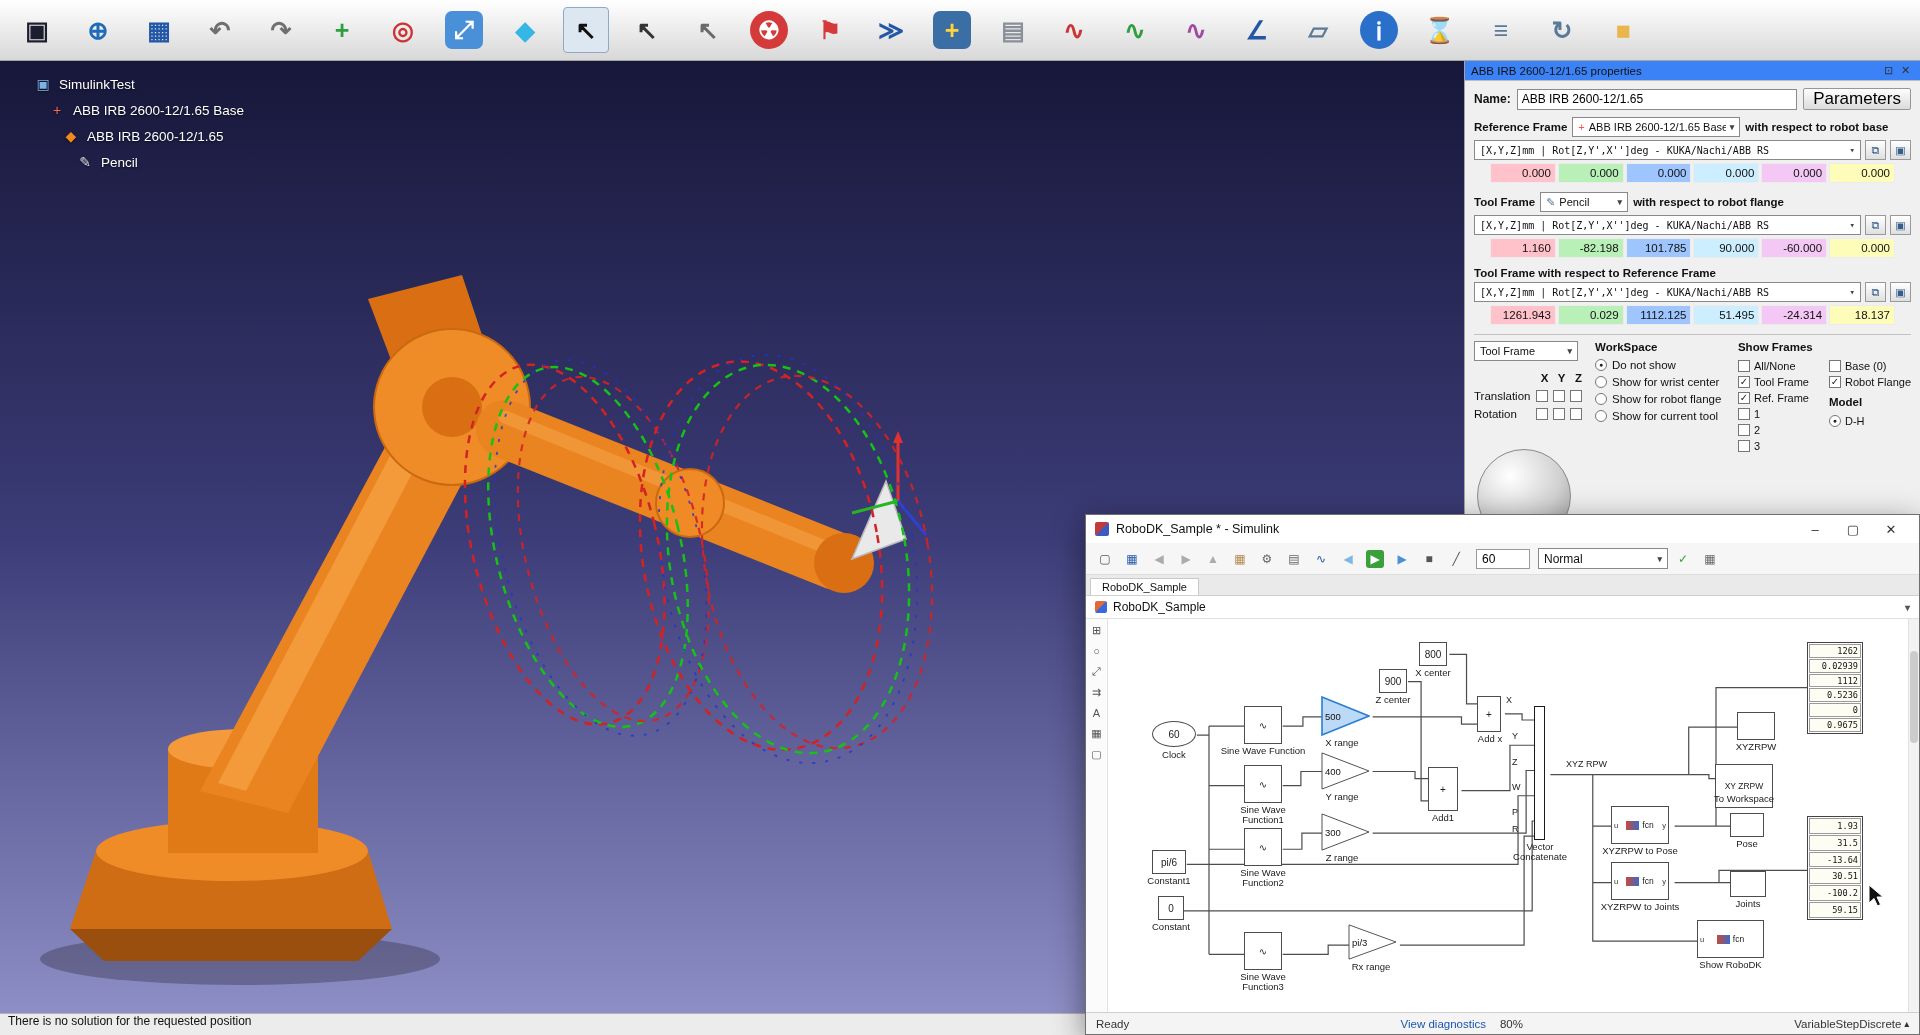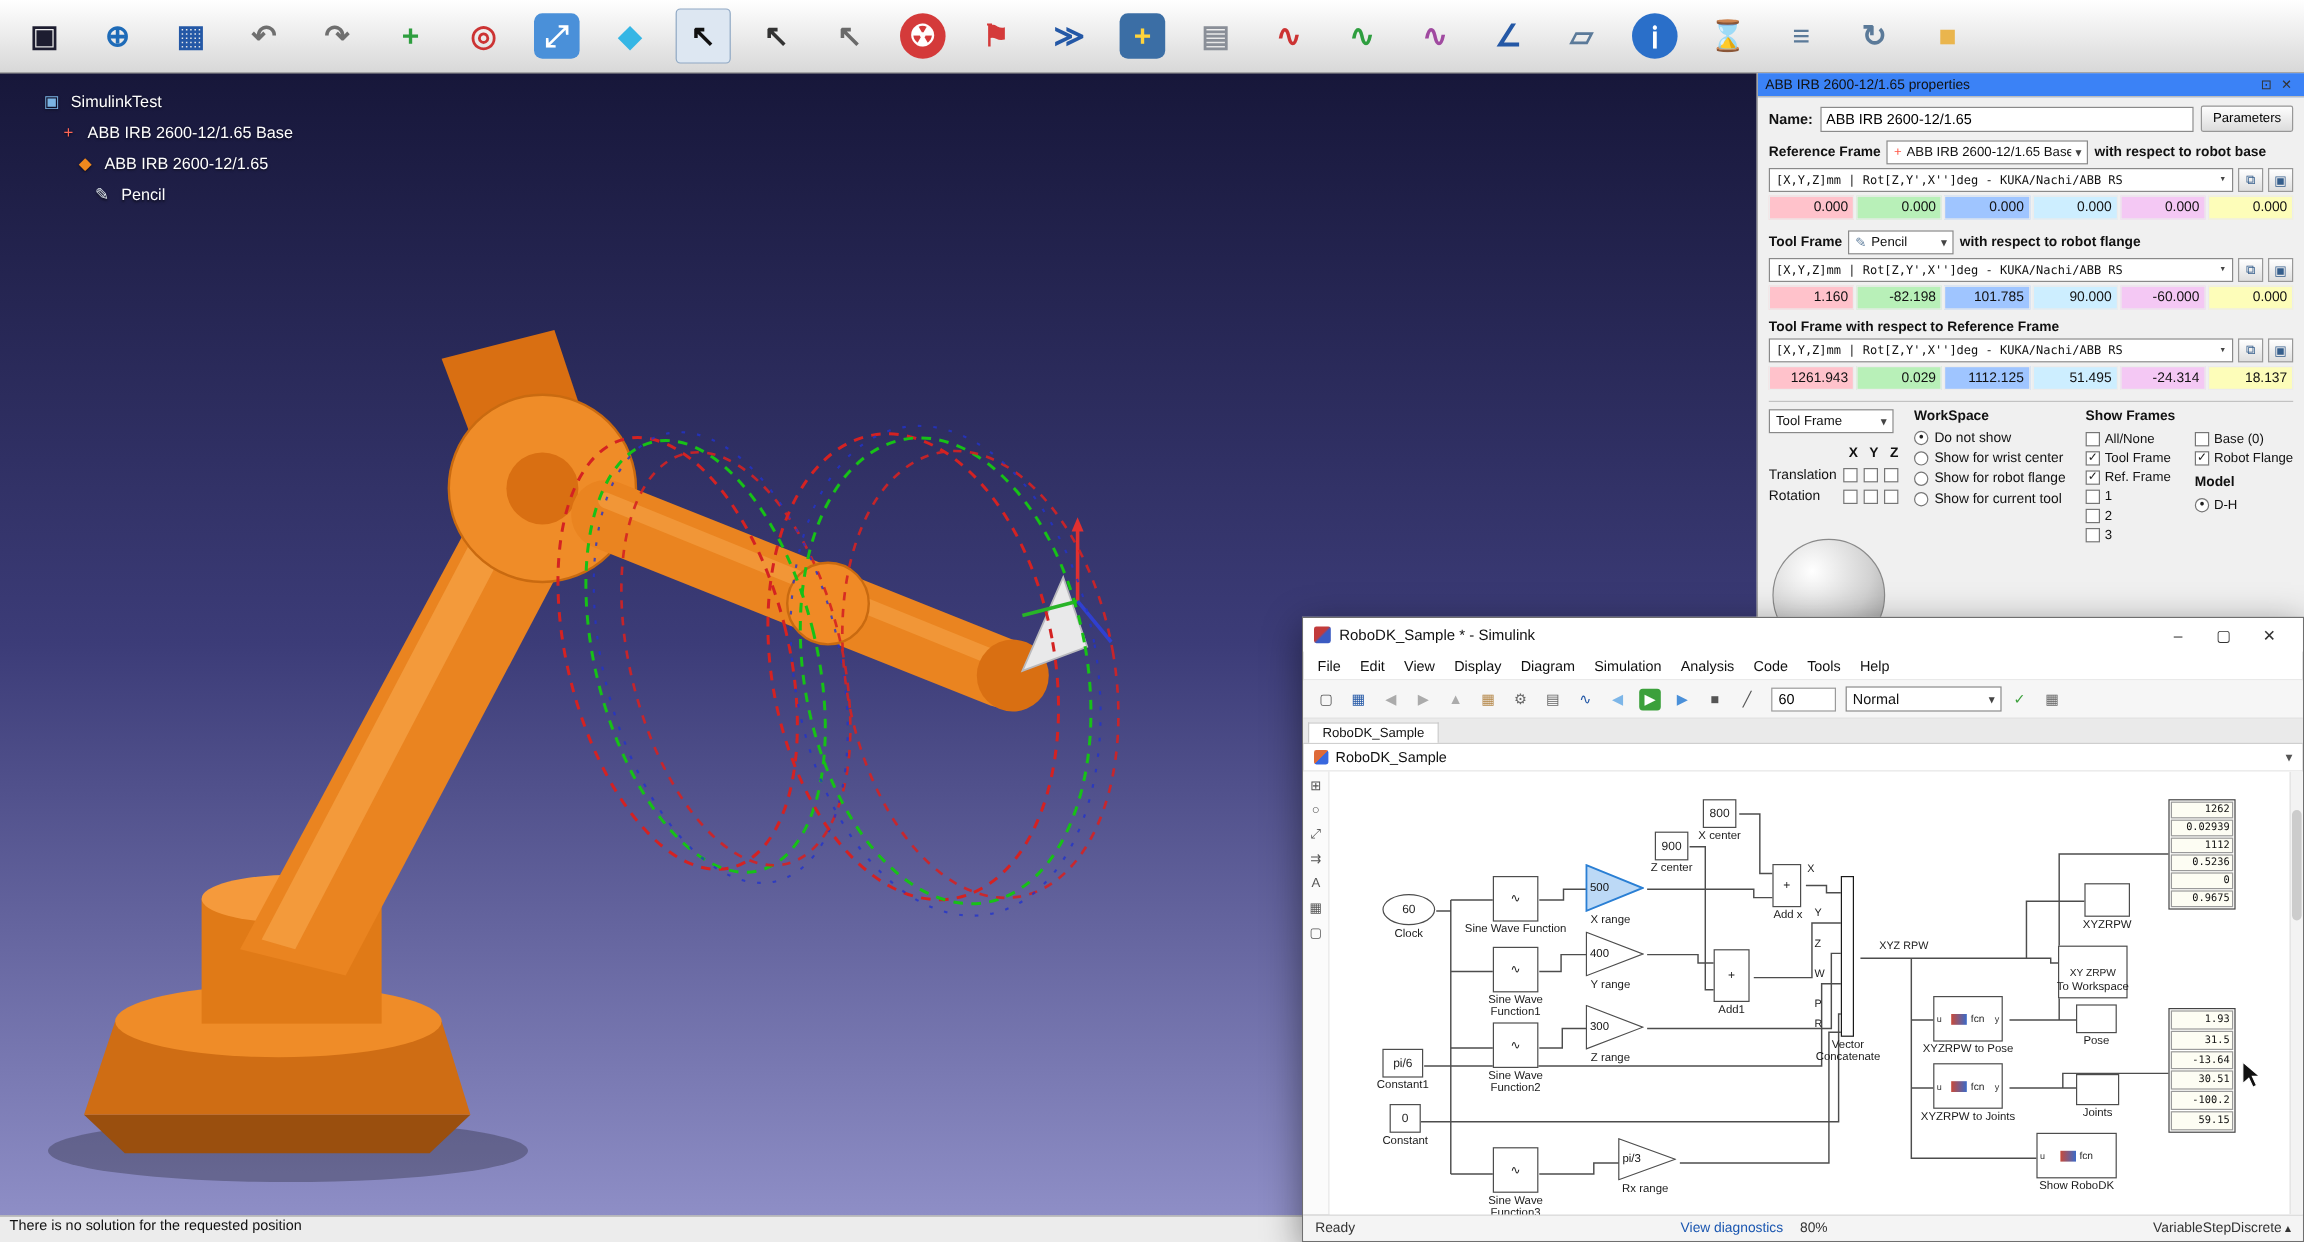--- a/index.html
+++ b/index.html
@@ -35,33 +35,33 @@
   .panel{position:absolute;left:1464px;top:61px;width:456px;height:952px;background:#f0f0f0;
     border-left:1px solid #a5a5a5;z-index:3;font-size:12px}
   .panel-title{height:20px;background:#3b82f6;border-bottom:1px solid #bdbdbd;display:flex;
     align-items:center;padding:0 6px;font-size:11.5px}
   .pt-sp{flex:1}
   .pt-btn{width:17px;text-align:center;color:#333;font-size:11px}
   .panel-body{padding:7px 9px;position:relative}
   .name-row{display:flex;align-items:center;gap:6px;margin-bottom:7px}
   .name-row label{font-weight:bold}
   .name-row input{flex:1;height:21px;border:1px solid #8a8a8a;font-size:12px;padding:0 4px;background:#fff}
-  .btn{height:22px;font-size:11px;background:linear-gradient(#fdfdfd,#dcdcdc);
+  .btn{height:22px;font-size:17px;background:linear-gradient(#fdfdfd,#dcdcdc);
     border:1px solid #979797;border-radius:2px;padding:0 9px}
   h2.cj{font-size:19px;margin:2px 0 9px;font-weight:bold}
   .frame-row{display:flex;align-items:center;gap:5px;font-weight:bold;font-size:11.5px;margin:3px 0;white-space:nowrap}
   .combo{display:inline-flex;align-items:center;gap:4px;background:#fff;border:1px solid #898989;
     height:20px;padding:0 5px;font-weight:normal;font-size:11px}
   .combo .caret{margin-left:auto;color:#444;font-size:9px}
   .combo .cico{font-size:11px}
   .fmt-row{display:flex;gap:4px;margin:3px 0;align-items:center}
   .combo.fmt{flex:1;font-family:"DejaVu Sans Mono",monospace;font-size:10px}
   .mini-btn{width:21px;height:20px;border:1px solid #999;background:linear-gradient(#fff,#dfdfdf);
     font-size:11px;padding:0;color:#355e8c}
-  .vals{display:flex;gap:2px;margin:3px 0 9px}
+  .vals{display:flex;gap:2px;margin:3px 16px 9px}
   .cell{flex:1;height:20px;display:flex;align-items:center;justify-content:flex-end;
     padding-right:4px;font-size:11.5px;border:1px solid #ececec}
   .jog-bottom{display:flex;gap:8px;border-top:1px solid #c2c2c2;padding-top:6px}
   .jb-col1{width:120px}.jb-col2{width:148px}.jb-col3{flex:1}
   .jb-col1 .combo{width:104px;margin-bottom:8px}
   .ag-head,.ag-row{display:grid;grid-template-columns:62px 17px 17px 17px;align-items:center;height:18px;font-size:11.5px}
   .ag-head{font-weight:bold;text-align:center}
   .ag-head span:first-child{text-align:left}
   .cb{width:12px;height:12px;border:1px solid #767676;background:#fff;font-size:10px;
     line-height:10px;text-align:center;display:inline-block;color:#222}
@@ -527,33 +527,20 @@
 <section class="simulink">
   <div class="sl-title">
     <i class="sl-logo"></i>
     <span class="t">RoboDK_Sample * - Simulink</span>
     <span class="win-btns">
       <span class="win-btn">–</span>
       <span class="win-btn">▢</span>
       <span class="win-btn">✕</span>
     </span>
   </div>
-  <nav class="sl-menu">
-
-  <span class="menu-item">File</span>
-      <span class="menu-item">Edit</span>
-      <span class="menu-item">View</span>
-      <span class="menu-item">Display</span>
-      <span class="menu-item">Diagram</span>
-      <span class="menu-item">Simulation</span>
-      <span class="menu-item">Analysis</span>
-      <span class="menu-item">Code</span>
-      <span class="menu-item">Tools</span>
-      <span class="menu-item">Help</span>
-    </nav>
   <div class="sl-toolbar">
     <span class="tbgroup">
 
         <span class="stile">
           <i style="color: rgb(85, 85, 85);">▢</i>
         </span>
 
         <span class="stile">
           <i style="color: rgb(36, 88, 166);">▦</i>
         </span>

